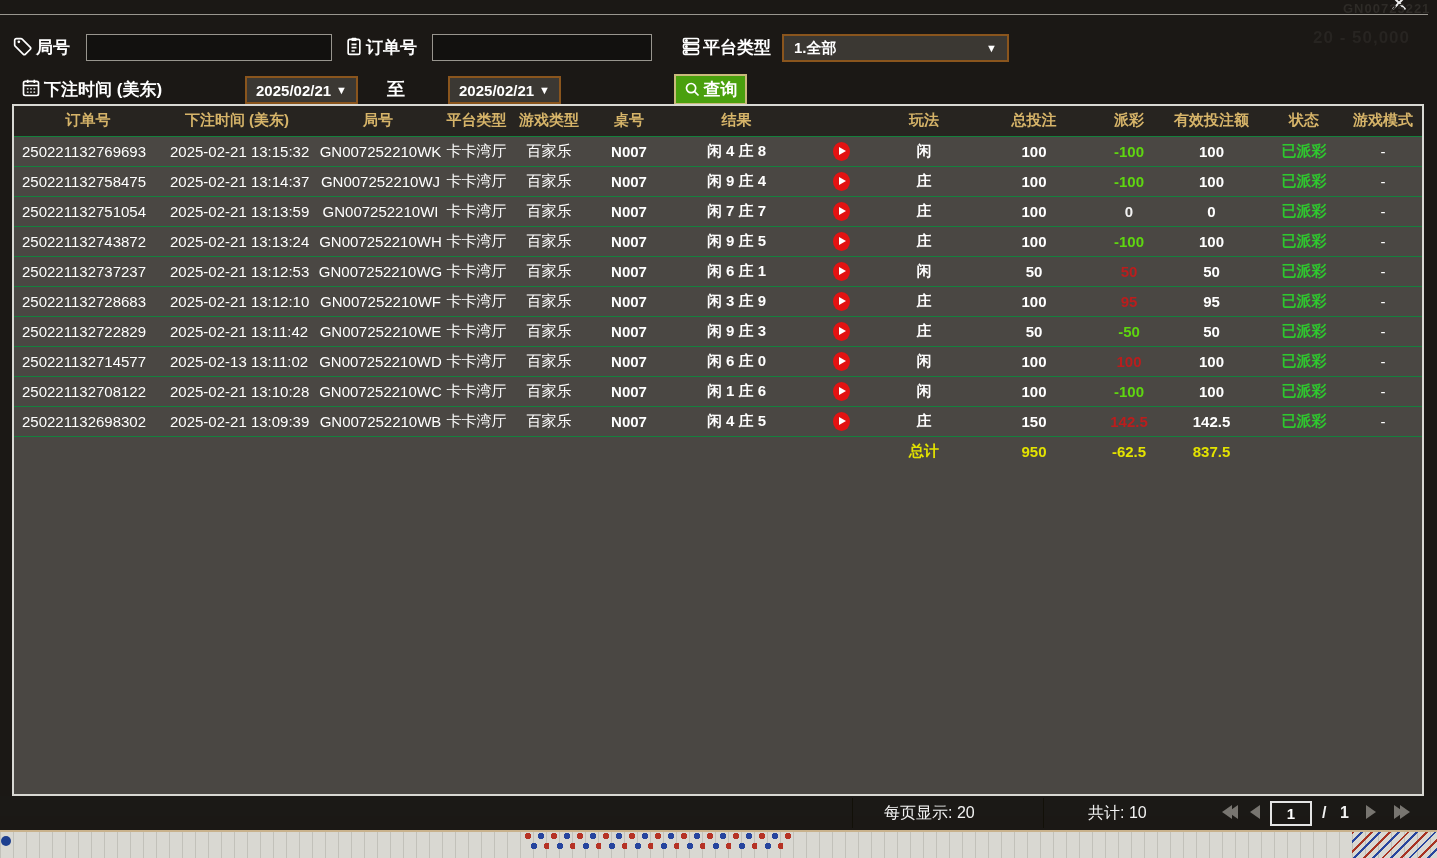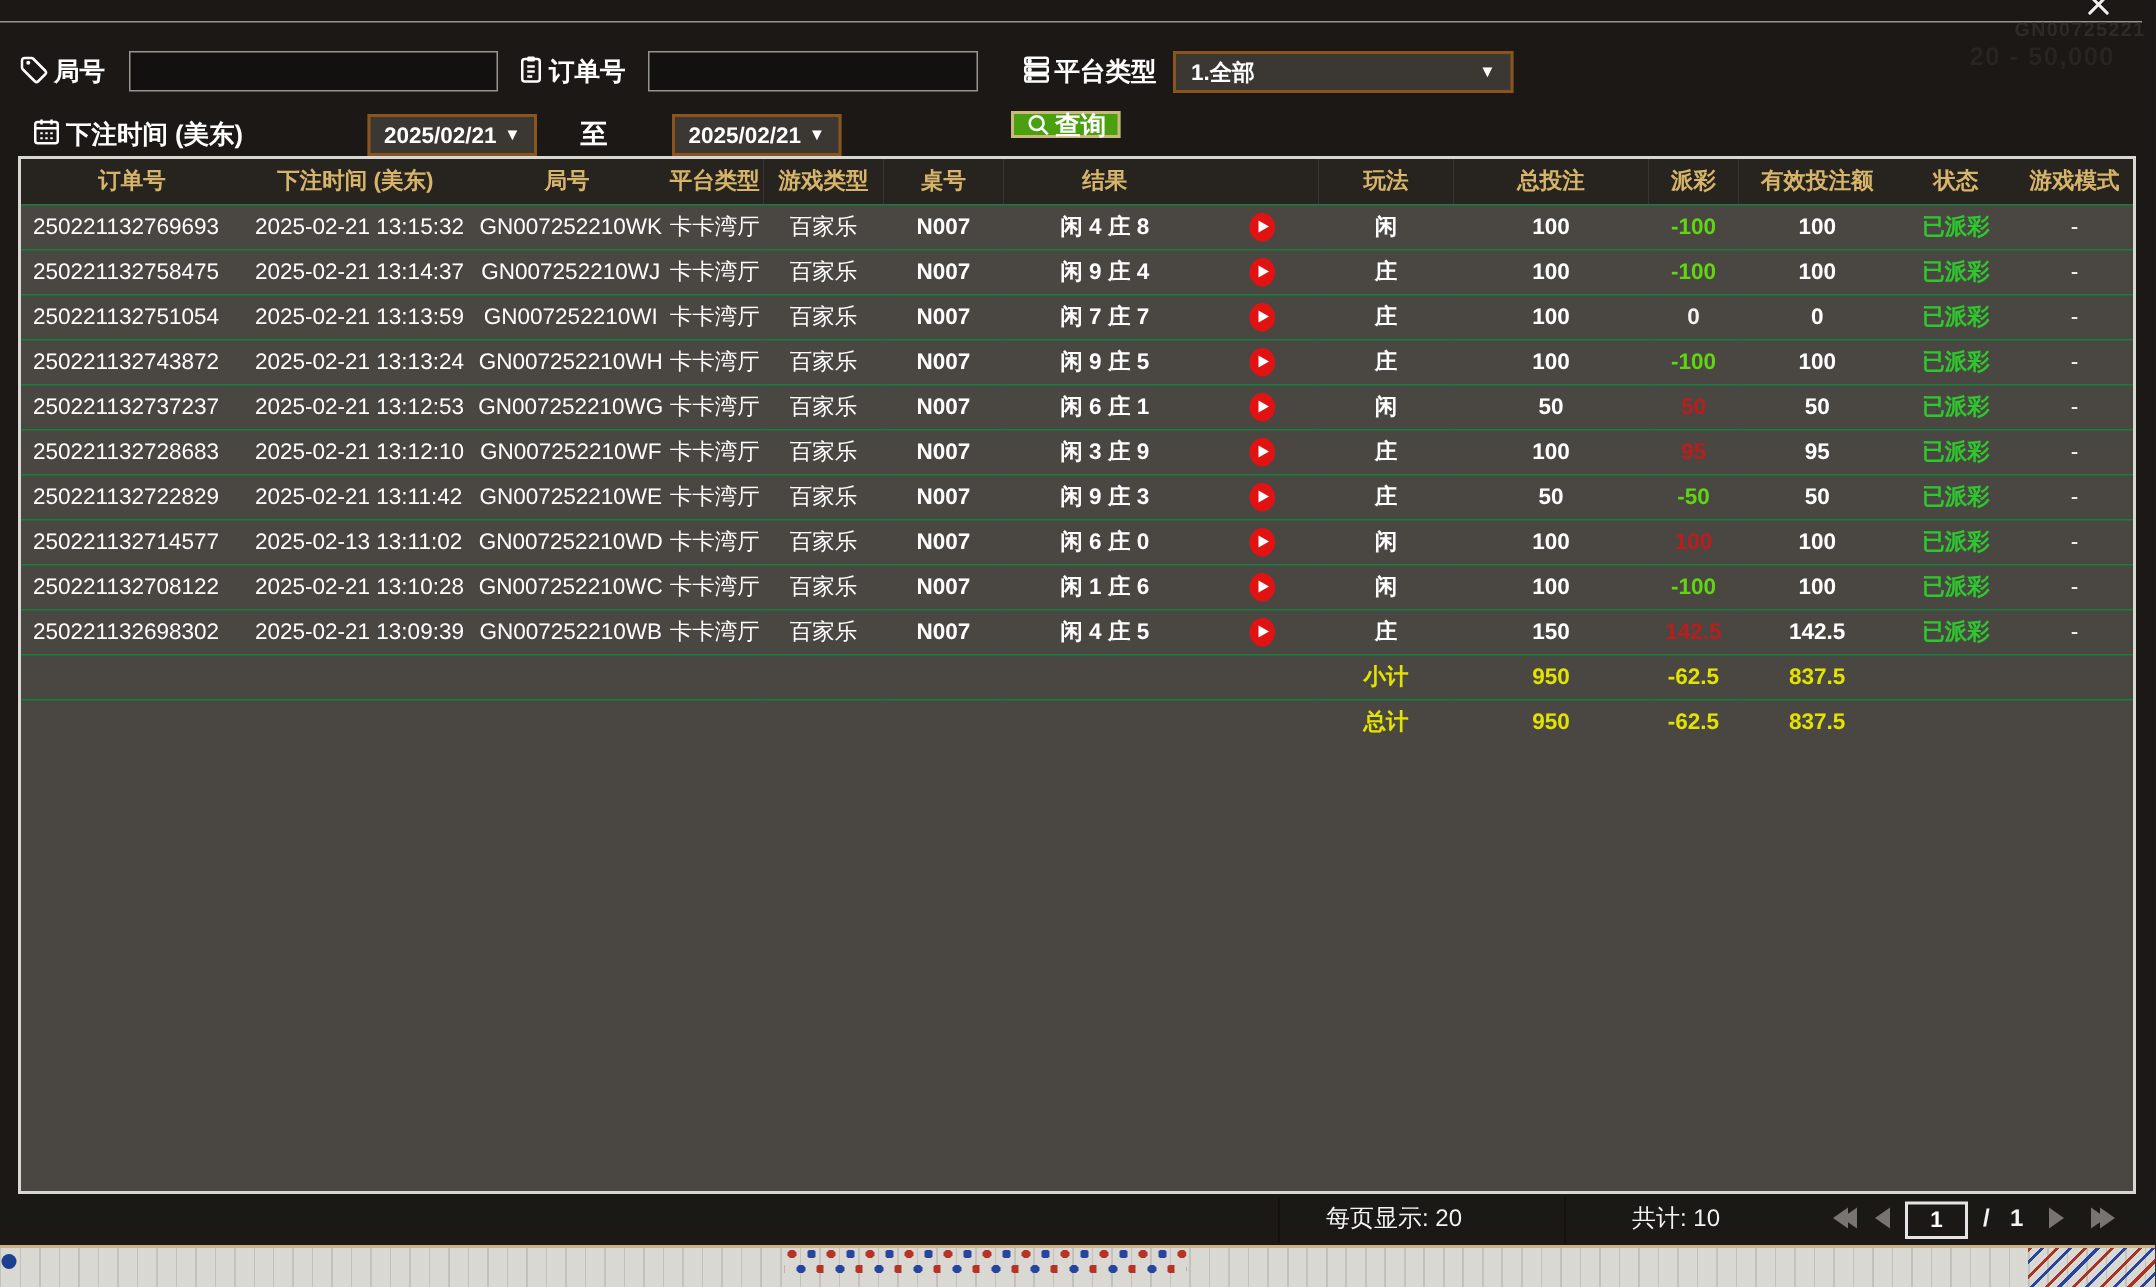--- a/index.html
+++ b/index.html
@@ -9,38 +9,38 @@
 
   
   .titlebar { position:absolute; left:0; top:0; width:1437px; height:16px; overflow:hidden; }
   .titlebar-line { position:absolute; left:0; top:14px; width:1428px; height:1px; background:#99968f; }
   .close-btn { position:absolute; left:1386px; top:-9px; width:26px; height:24px;
                background:none; border:none; cursor:pointer; }
   .close-btn .x1,.close-btn .x2 { position:absolute; left:4px; top:11px; width:18px; height:2.4px;
                background:#efefef; border-radius:1px; }
   .close-btn .x1 { transform:rotate(45deg); } .close-btn .x2 { transform:rotate(-45deg); }
   .bleed { position:absolute; color:#2e2b27; font-weight:bold; letter-spacing:1px; pointer-events:none; }
-  .bleed-1 { left:1343px; top:12px; font-size:13px; }
+  .bleed-1 { left:1343px; top:1px; font-size:13px; }
   .bleed-2 { left:1313px; top:28px; font-size:17px; color:#272421; }
 
   
   .filters { position:absolute; left:0; top:16px; width:1437px; height:104px; }
   .f-label { position:absolute; color:#ffffff; font-weight:bold; font-size:17px; white-space:nowrap; }
   .f-icon  { position:absolute; width:20px; height:20px; }
   .f-icon svg { width:20px; height:20px; display:block; }
   .f-input { position:absolute; height:27px; background:#12110f; border:1px solid #98958e;
              color:#fff; font-size:15px; padding:0 6px; }
   .f-select { position:absolute; height:28px; background:#3b3833; border:2px solid #8a551d;
               color:#fff; font-size:15px; font-weight:bold; display:flex; align-items:center;
               cursor:pointer; }
   .f-select .caret { font-size:11px; color:#fff; }
   .date-box { justify-content:center; gap:5px; }
   .plat-box { padding:0 10px; }
   .plat-box .caret { margin-left:auto; }
-  .search-btn { position:absolute; left:674px; top:58px; width:73px; height:18px;
+  .search-btn { position:absolute; left:674px; top:58px; width:73px; height:31px;
                 background:#4aa00e; border:2px solid #c9b97c; color:#fff; font-size:17px;
                 font-weight:bold; display:flex; align-items:center; justify-content:center;
                 gap:3px; cursor:pointer; }
   .search-btn svg { width:17px; height:17px; }
 
   
   .table-wrap { position:absolute; left:12px; top:104px; width:1412px; height:692px;
                 background:#4a4743; border:2px solid #d8d8d3; overflow:hidden; }
   table { border-collapse:collapse; table-layout:fixed; width:1408px; }
   th { height:30px; background:#272420; color:#d6b469; font-size:15px; font-weight:bold;
@@ -390,36 +390,20 @@
           </tr>
           <tr>
             <td class="sum"></td>
             <td class="sum"></td>
             <td class="sum"></td>
             <td class="sum"></td>
             <td class="sum"></td>
             <td class="sum"></td>
             <td class="sum"></td>
             <td class="sum"></td>
-            <td class="sum">小计</td>
-            <td class="sum">950</td>
-            <td class="sum">-62.5</td>
-            <td class="sum">837.5</td>
-            <td class="sum"></td>
-            <td class="sum"></td>
-          </tr>
-          <tr>
-            <td class="sum"></td>
-            <td class="sum"></td>
-            <td class="sum"></td>
-            <td class="sum"></td>
-            <td class="sum"></td>
-            <td class="sum"></td>
-            <td class="sum"></td>
-            <td class="sum"></td>
             <td class="sum">总计</td>
             <td class="sum">950</td>
             <td class="sum">-62.5</td>
             <td class="sum">837.5</td>
             <td class="sum"></td>
             <td class="sum"></td>
           </tr>
         </tbody>
     </table>
   </div>

